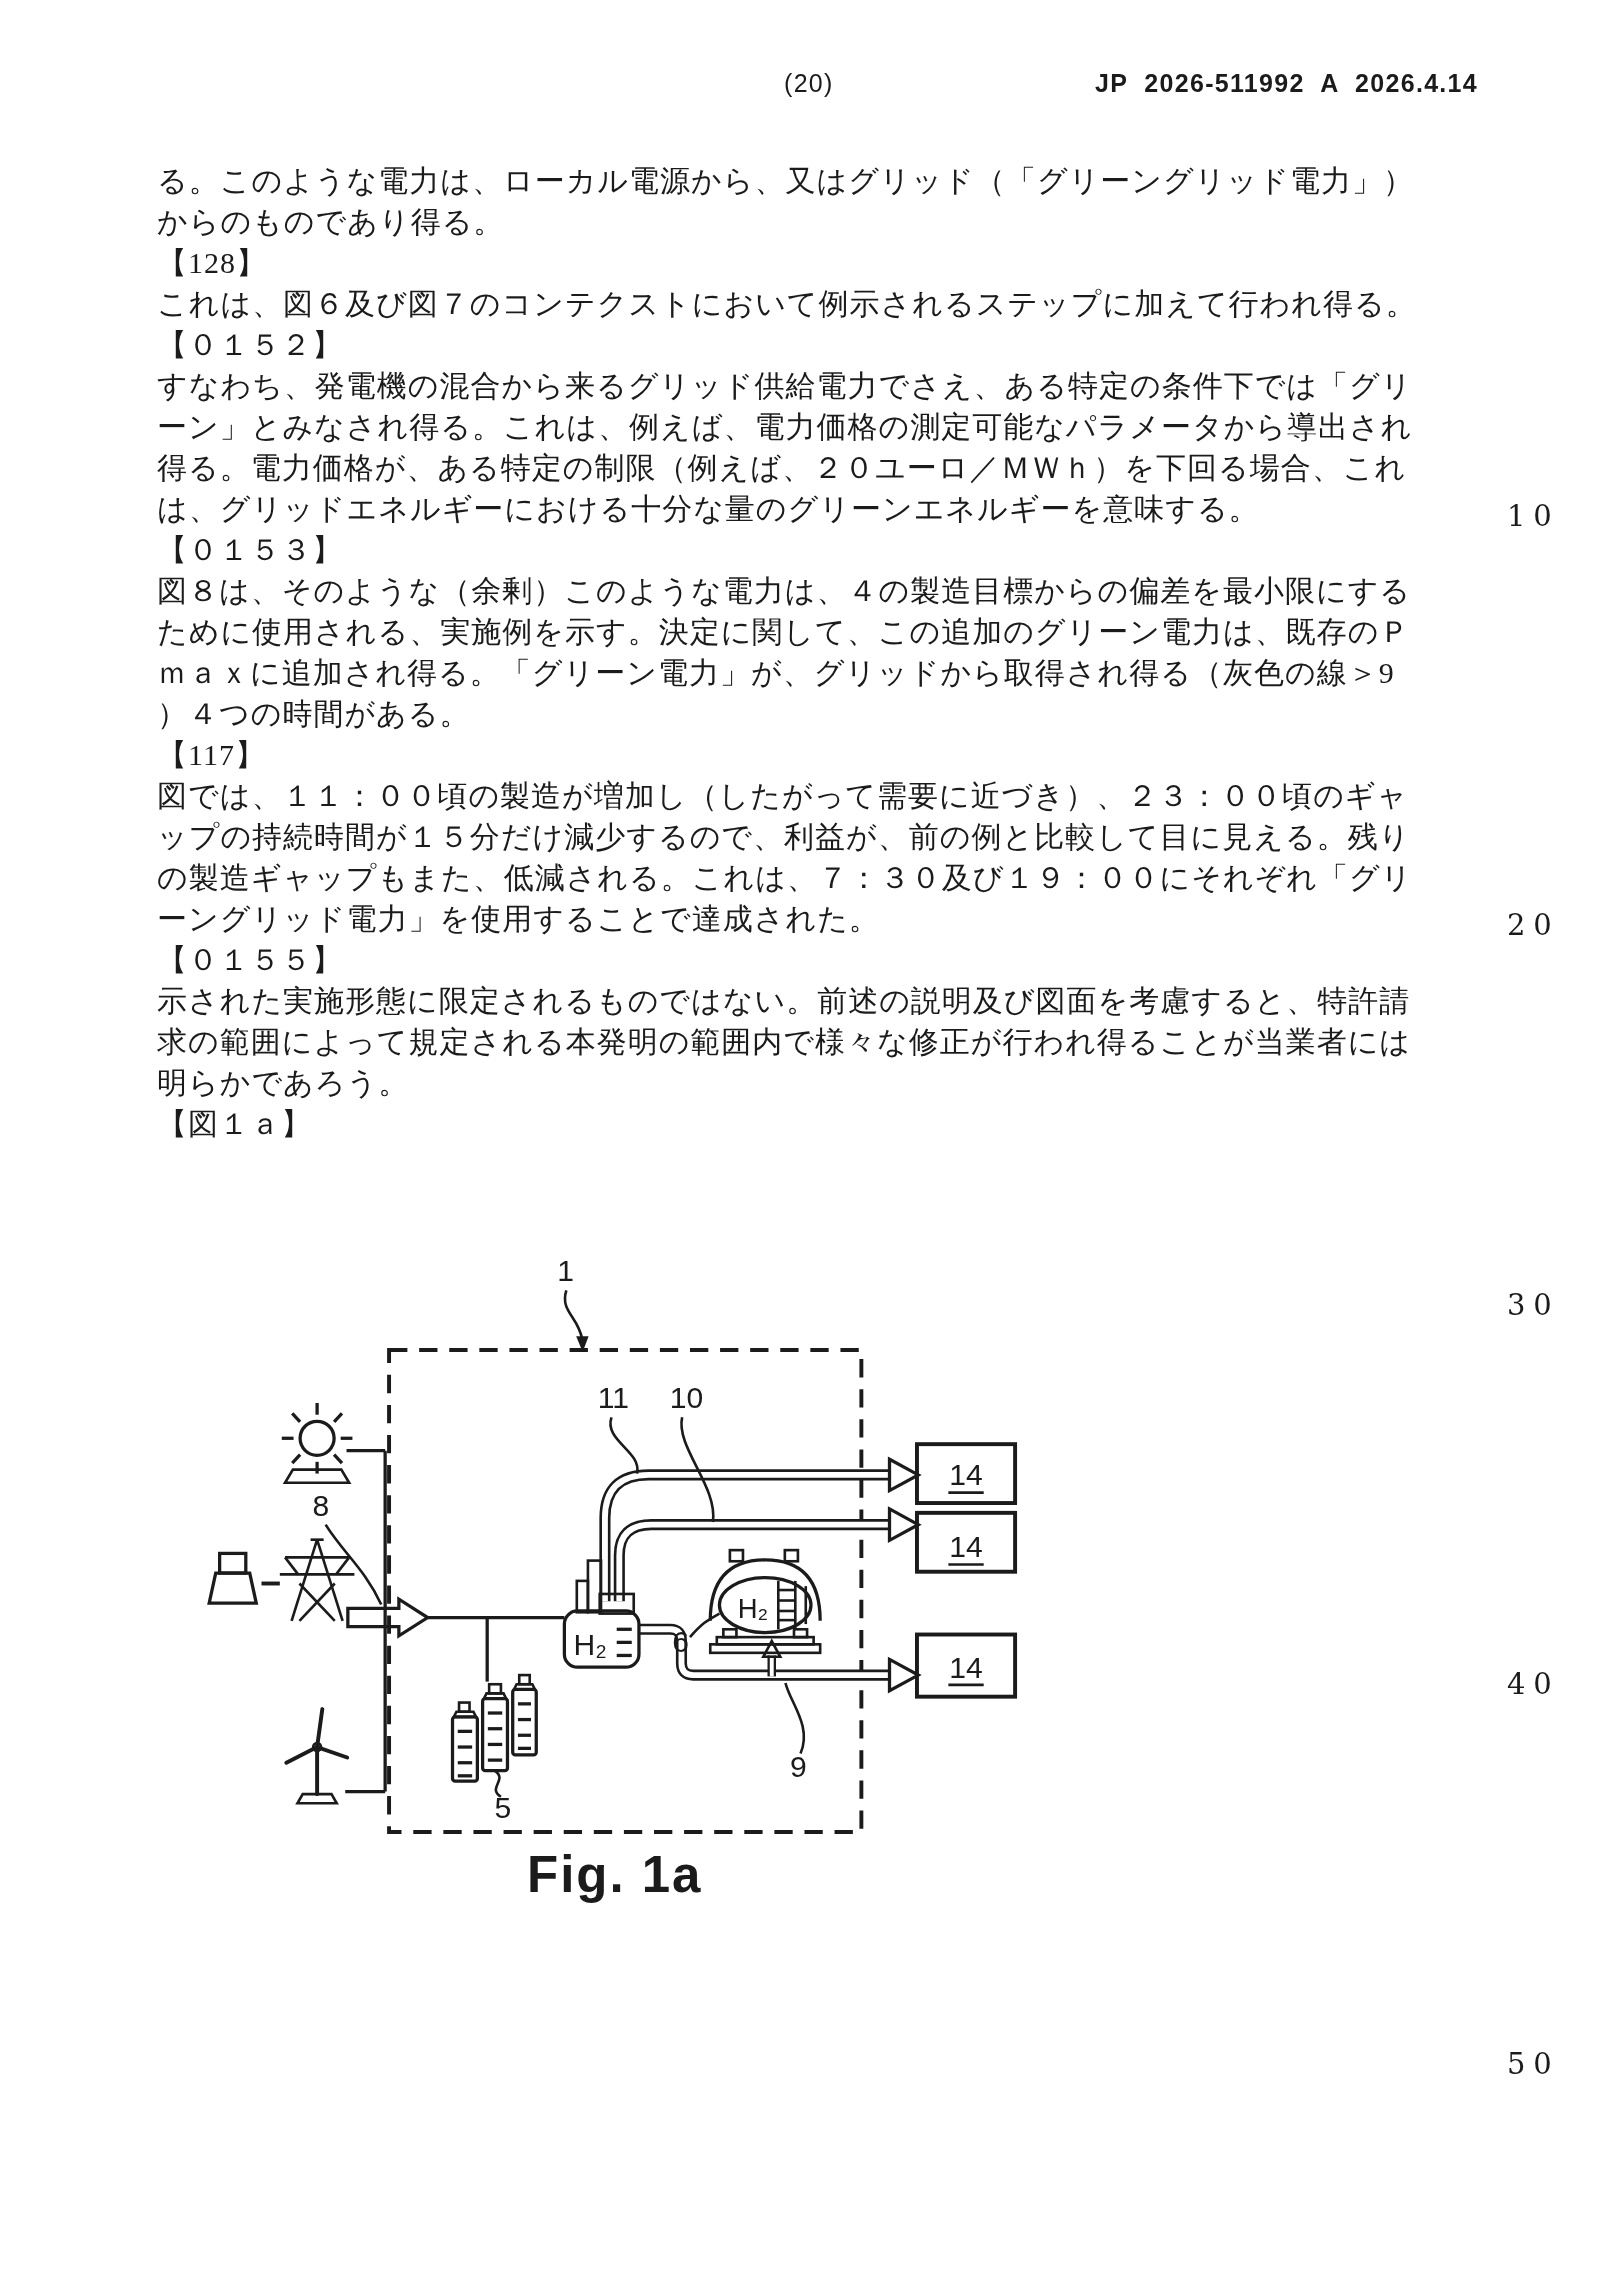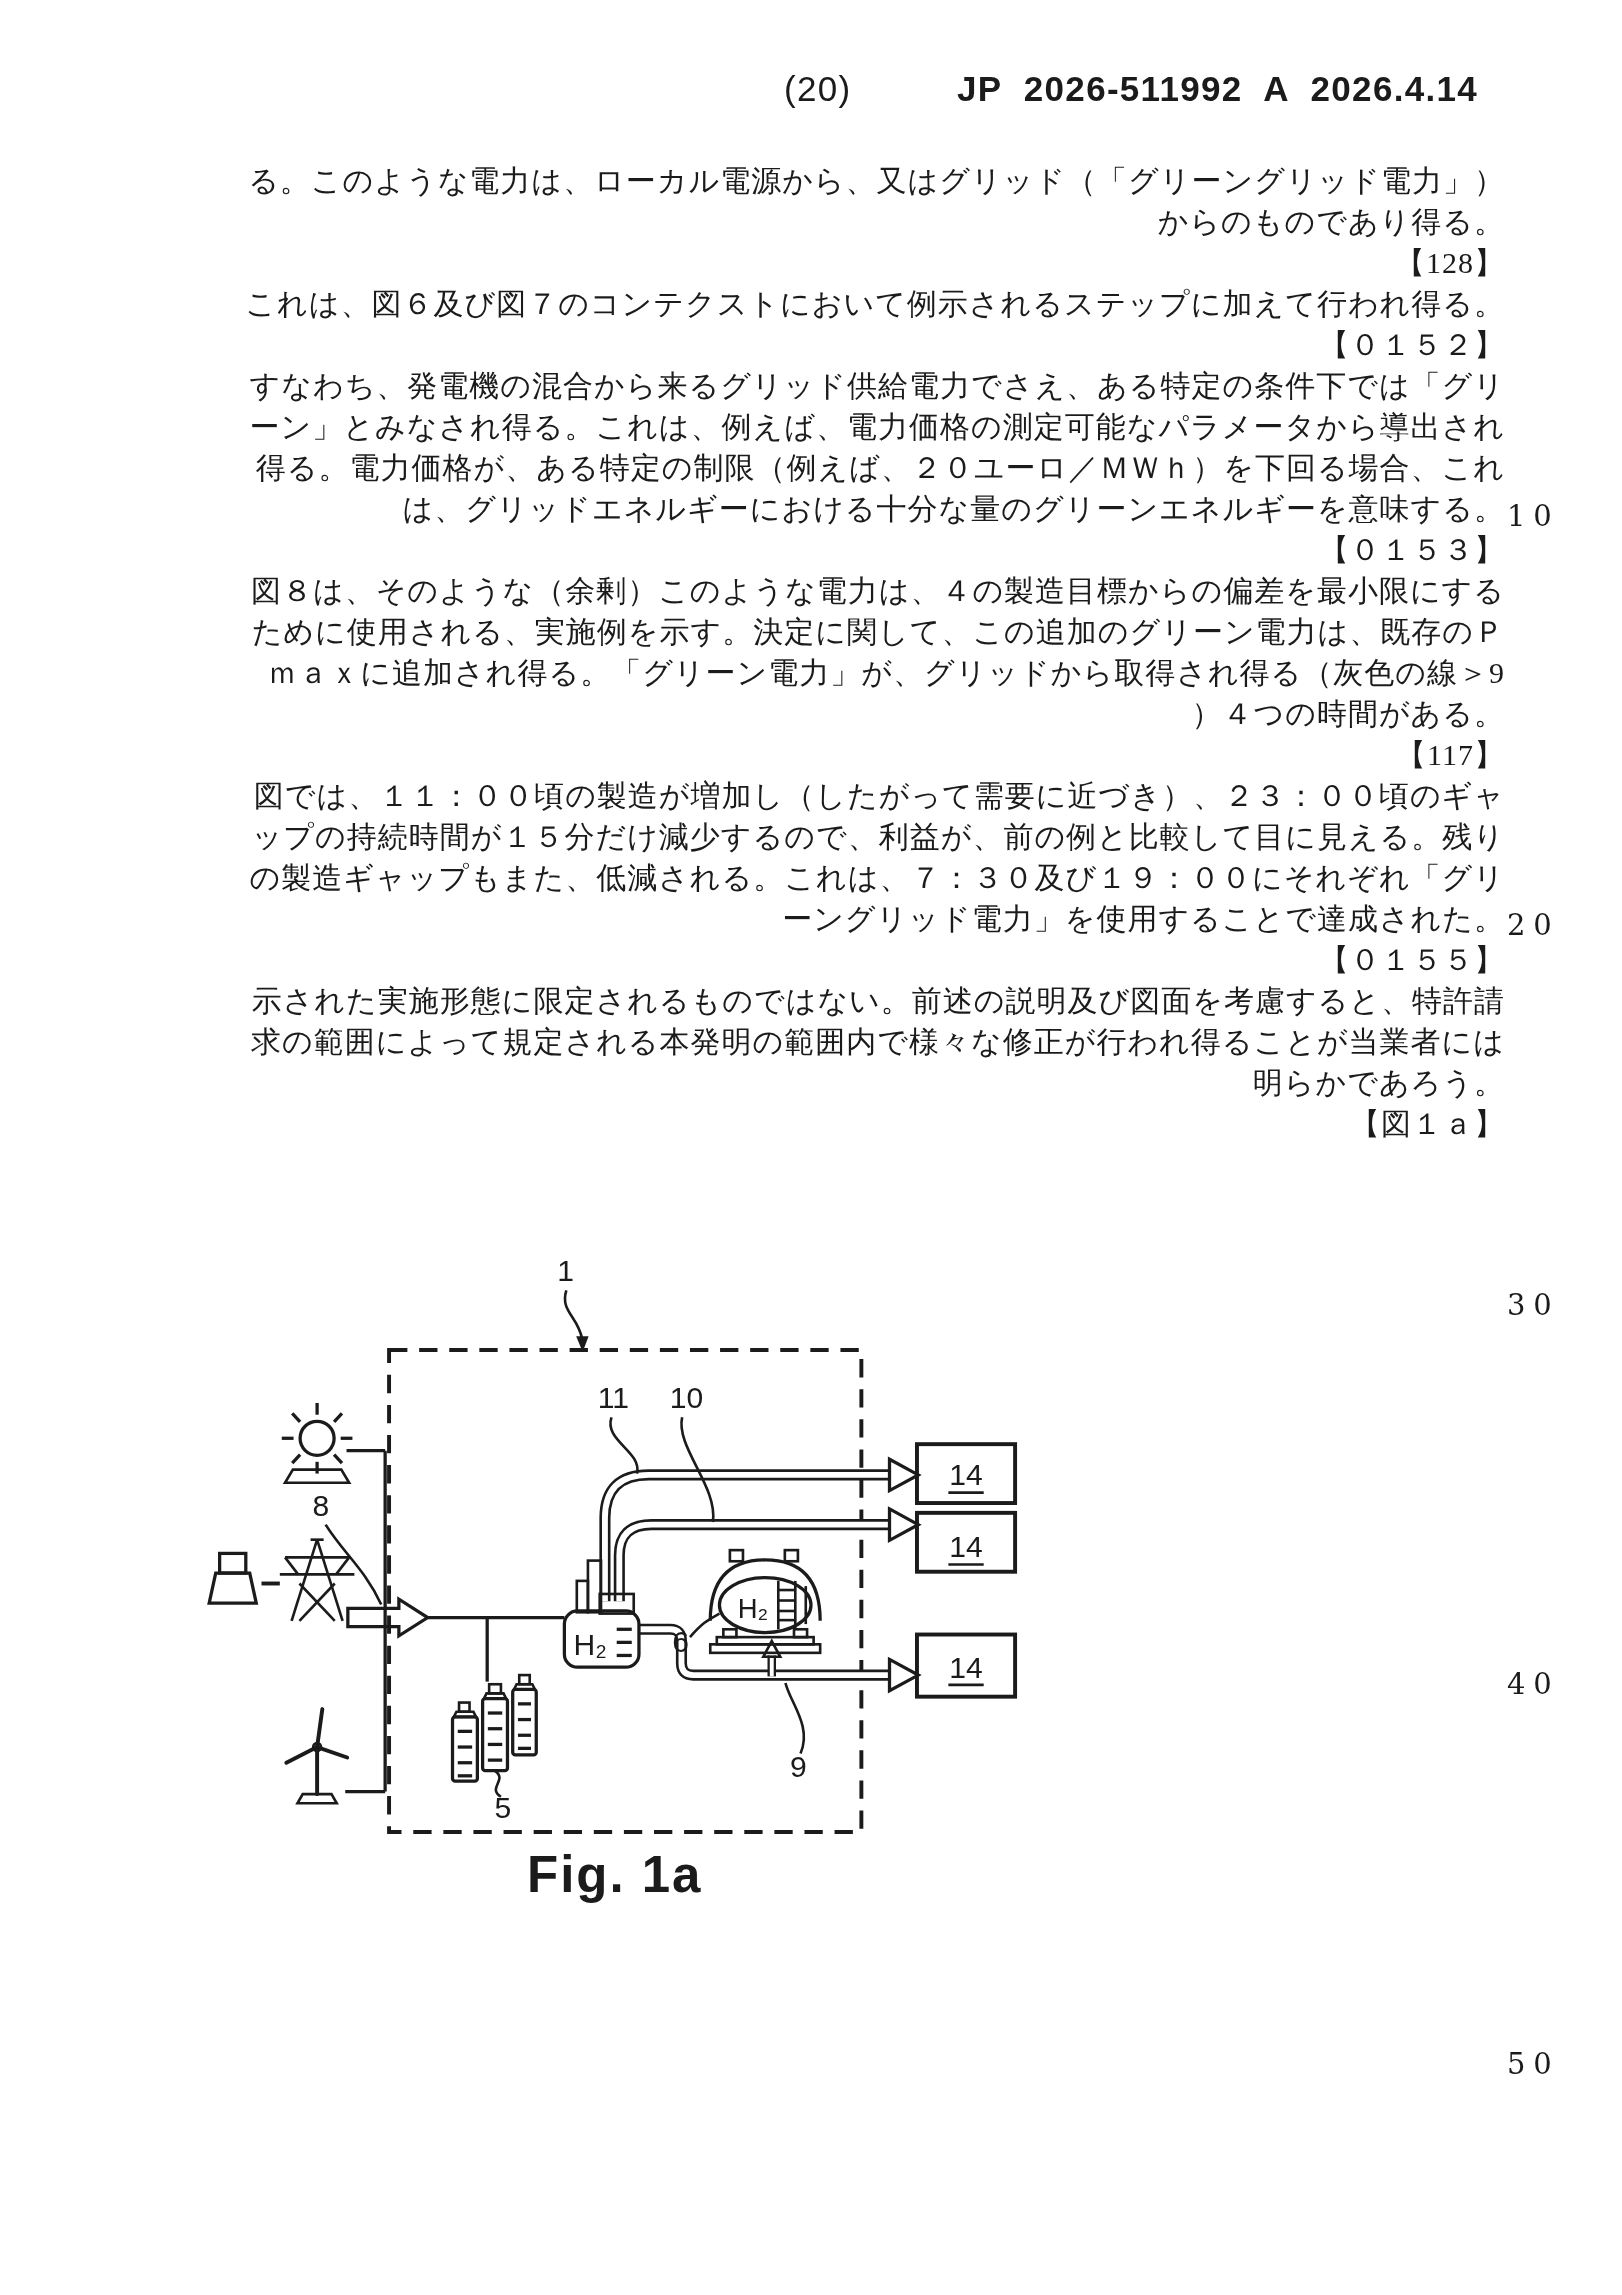--- a/index.html
+++ b/index.html
@@ -7,33 +7,32 @@
     position:relative;
     width:1623px;height:2295px;
     background:#ffffff;
     overflow:hidden;
     font-family:"Liberation Serif", serif;
     color:#1b1b1b;
   }
   .hdr{
     position:absolute;top:69px;
     font-family:"Liberation Sans", sans-serif;
-    font-size:35px;letter-spacing:1.3px;white-space:pre;
+    font-size:25px;letter-spacing:1.3px;white-space:pre;
     color:#1b1b1b;
   }
   .hdr.page-num{left:784px;}
   .hdr.pub{right:145px;font-weight:bold;}
   .body-text{
     position:absolute;left:157px;top:160px;width:1348px;
   }
   .tline{
     height:41px;line-height:41px;
     font-size:30px;letter-spacing:1px;
     white-space:pre;
-    text-align:right;
   }
   .lineno{
     position:absolute;left:1507px;
     font-size:29px;letter-spacing:7.9px;
     font-family:"DejaVu Serif", serif;
   }
   .fig-wrap{
     position:absolute;left:183px;top:1230px;width:942px;height:707px;
   }
   svg .ink{stroke:#1b1b1b;fill:none;}

